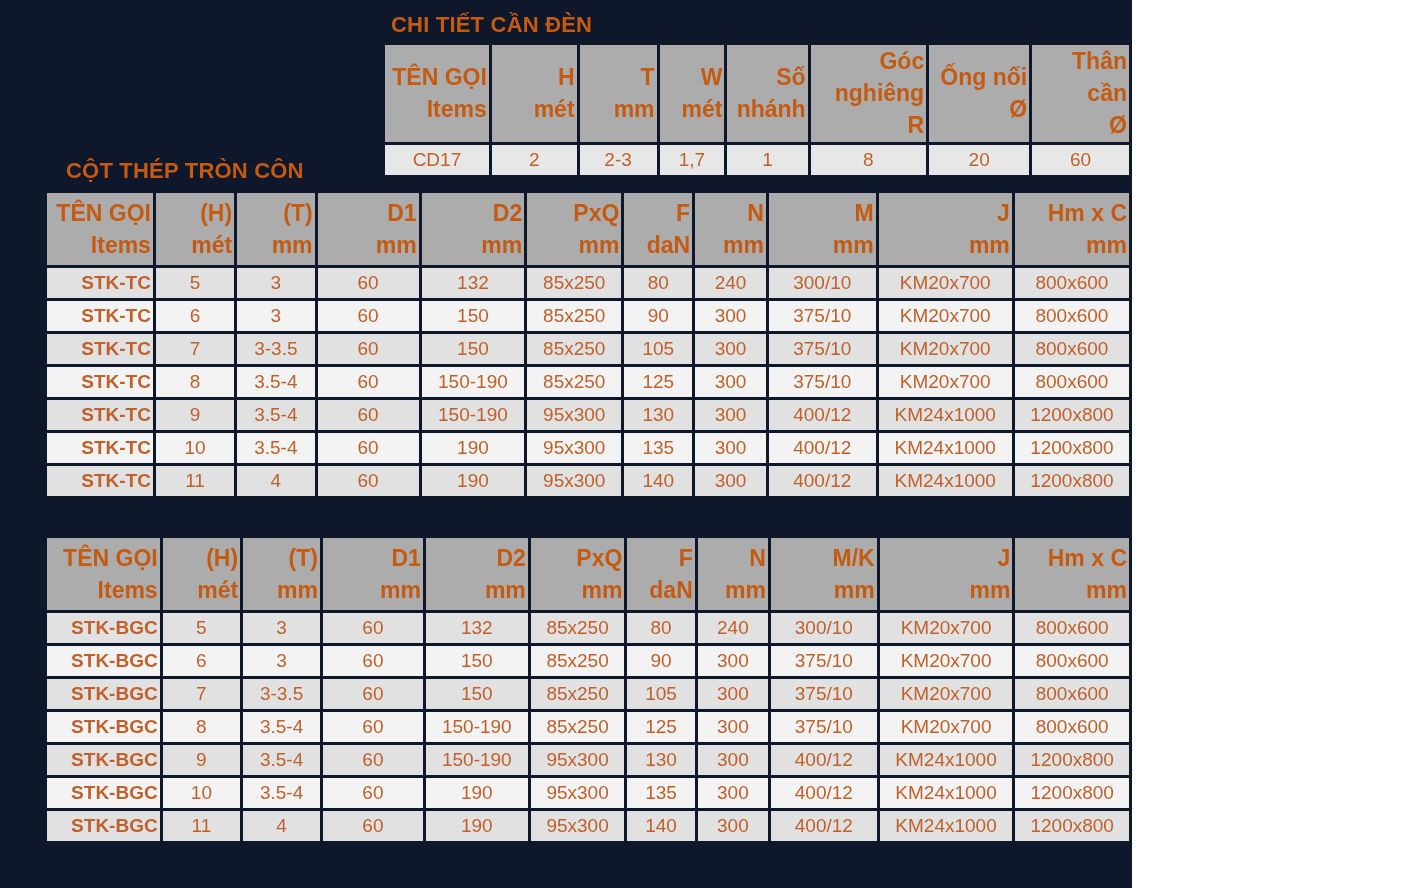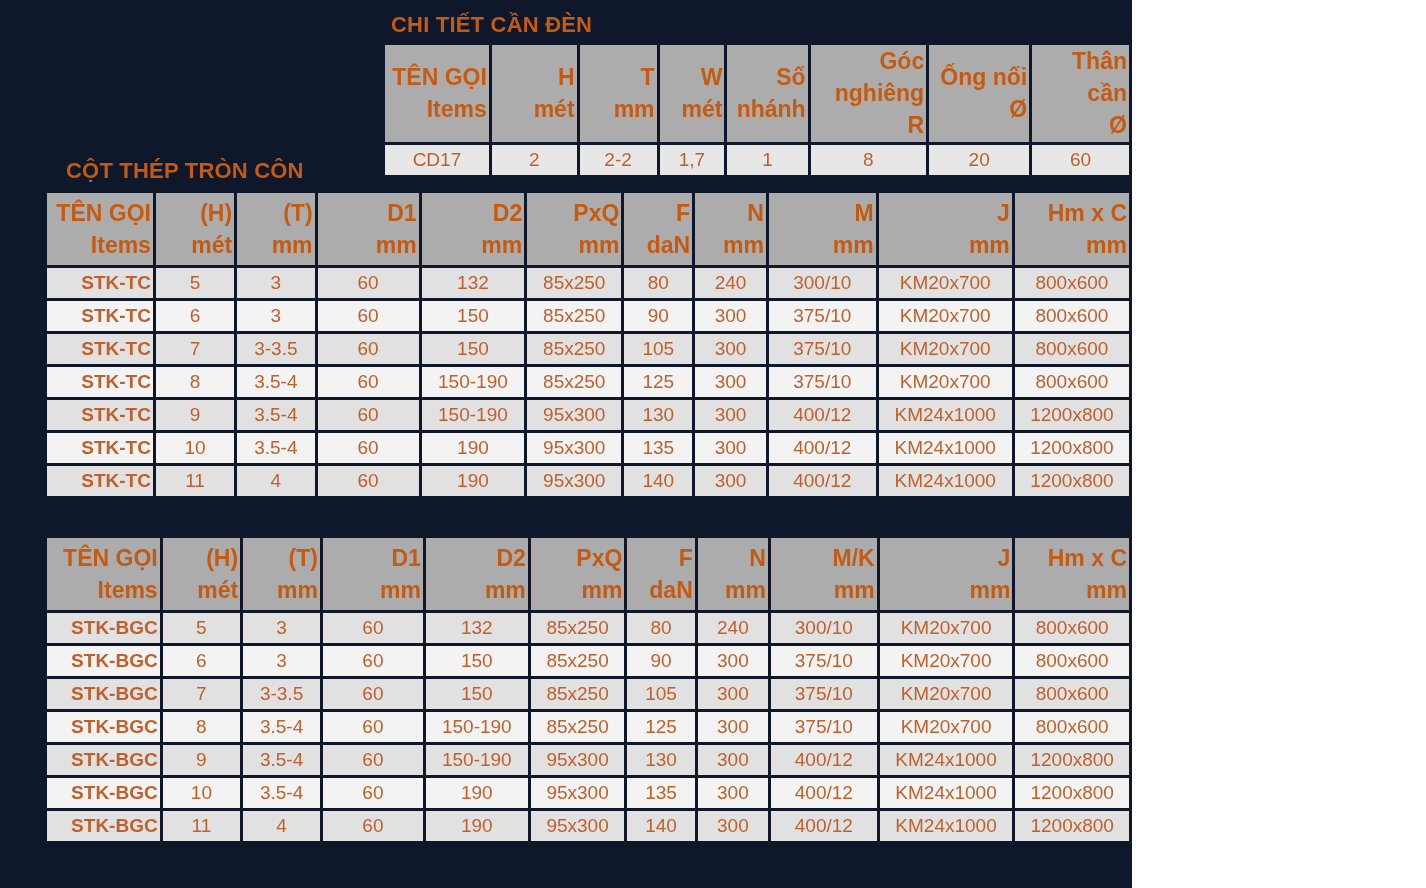--- a/index.html
+++ b/index.html
@@ -111,21 +111,21 @@
           <th>
             <div>Thân cần</div>
             <div>Ø</div>
           </th>
         </tr>
       </thead>
       <tbody>
         <tr>
           <td>CD17</td>
           <td>2</td>
-          <td>2-2</td>
+          <td>2-3</td>
           <td>1,7</td>
           <td>1</td>
           <td>8</td>
           <td>20</td>
           <td>60</td>
         </tr>
       </tbody>
     </table>
 
   <div id="title2" class="section-title">CỘT THÉP TRÒN CÔN</div>

